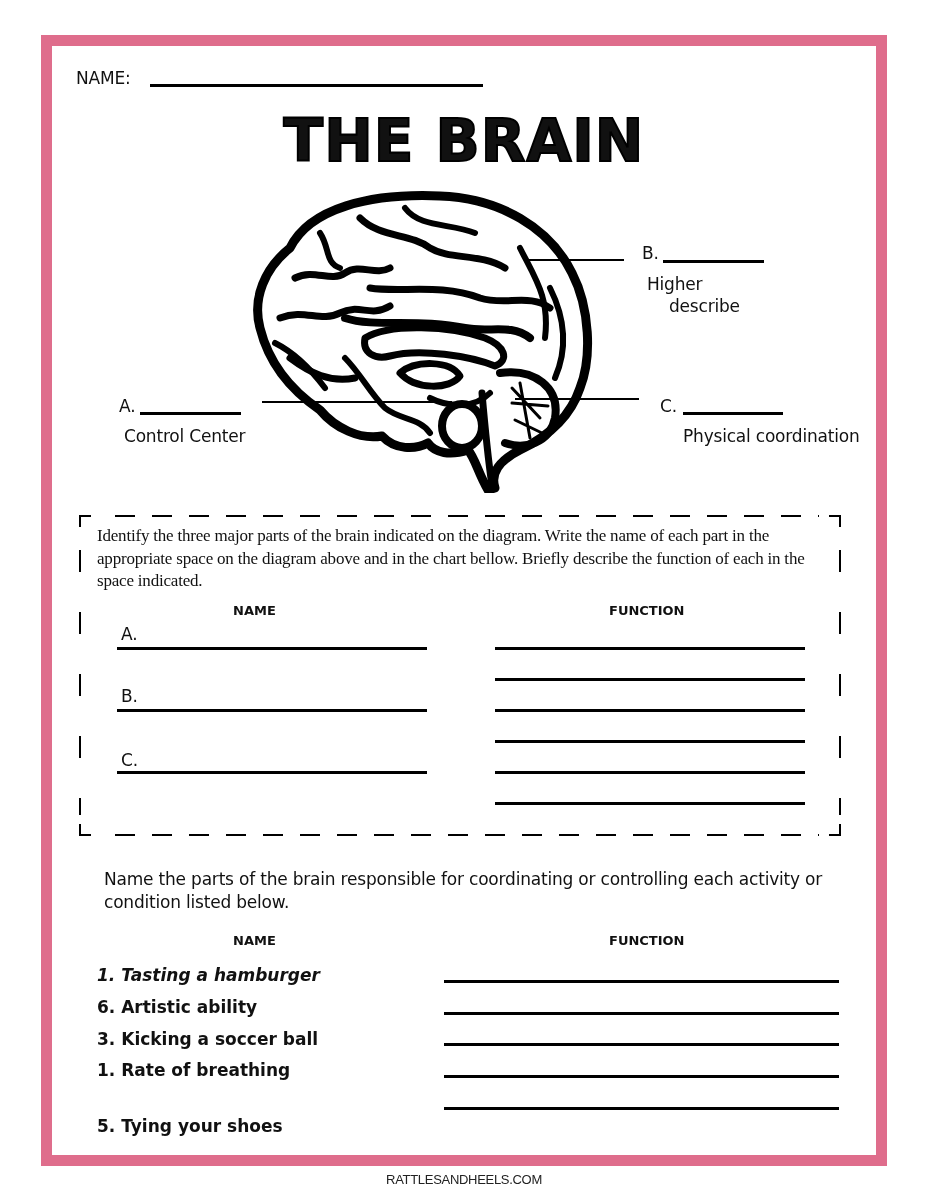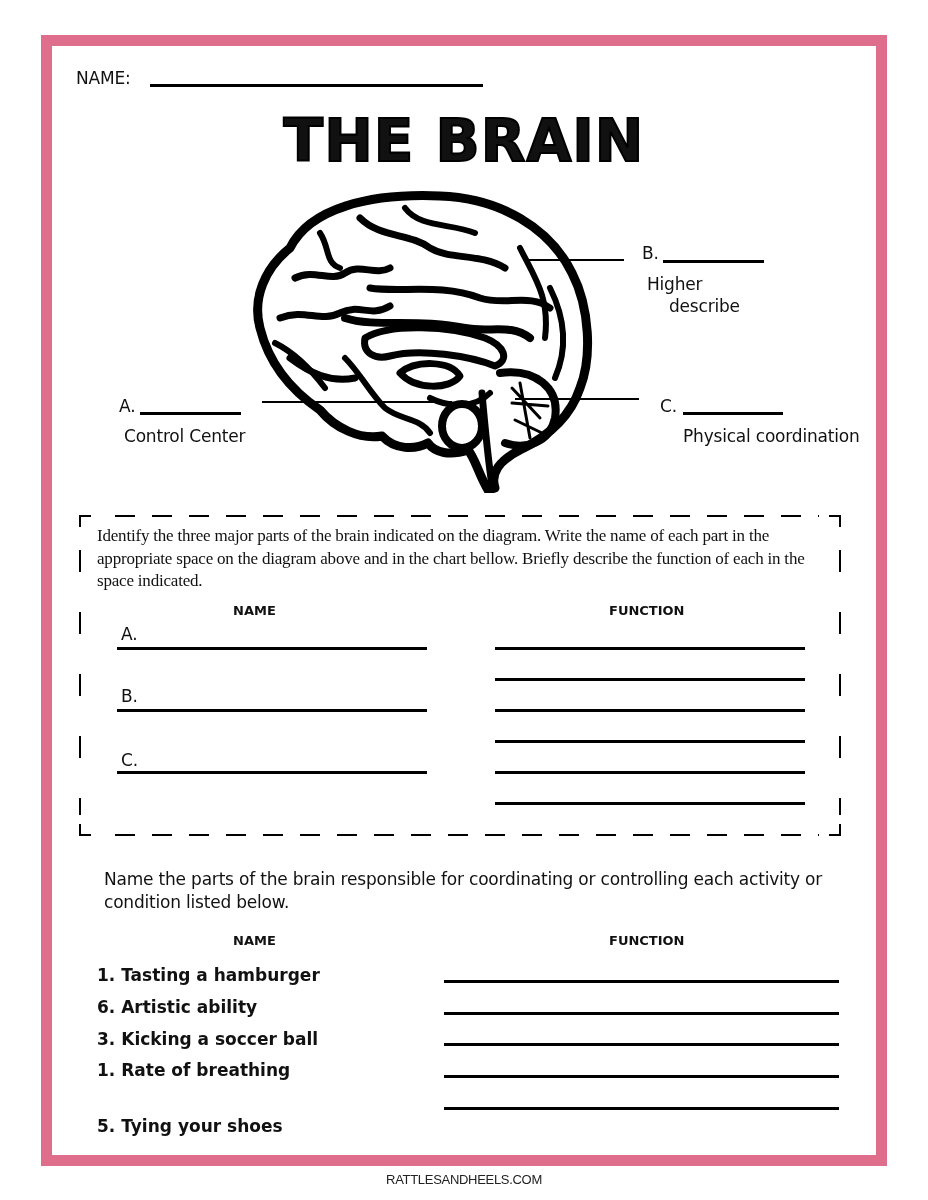--- a/index.html
+++ b/index.html
@@ -109,21 +109,21 @@
 <div class="rule" style="left:495px; top:709px; width:310px;"></div>
 <div class="rule" style="left:495px; top:740px; width:310px;"></div>
 <div class="rule" style="left:495px; top:771px; width:310px;"></div>
 <div class="rule" style="left:495px; top:802px; width:310px;"></div>
 
 <p class="abs hand" style="left:100px; top:864px; width:720px; margin:4px; line-height:22.5px;">Name the parts of the brain responsible for coordinating or controlling each activity or condition listed below.</p>
 
 <span class="colhead" style="left:233px; top:933px;">NAME</span>
 <span class="colhead" style="left:609px; top:933px;">FUNCTION</span>
 
-<span class="list-item" style="top:965px;">1. Tasting a hamburger</span>
+<span class="list-item" style="top:965px;font-style:italic;">1. Tasting a hamburger</span>
 <span class="list-item" style="top:997px;">6. Artistic ability</span>
 <span class="list-item" style="top:1029px;">3. Kicking a soccer ball</span>
 <span class="list-item" style="top:1060px;">1. Rate of breathing</span>
 <span class="list-item" style="top:1116px;">5. Tying your shoes</span>
 
 <div class="rule" style="left:444px; top:980px; width:395px;"></div>
 <div class="rule" style="left:444px; top:1012px; width:395px;"></div>
 <div class="rule" style="left:444px; top:1043px; width:395px;"></div>
 <div class="rule" style="left:444px; top:1075px; width:395px;"></div>
 <div class="rule" style="left:444px; top:1107px; width:395px;"></div>

